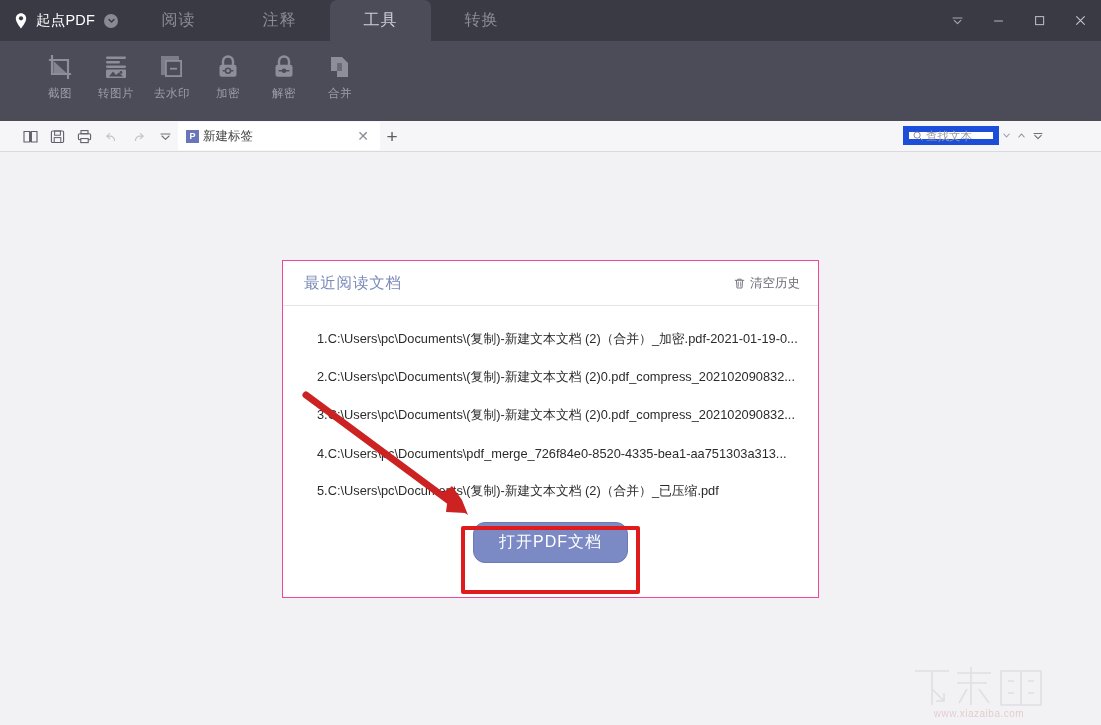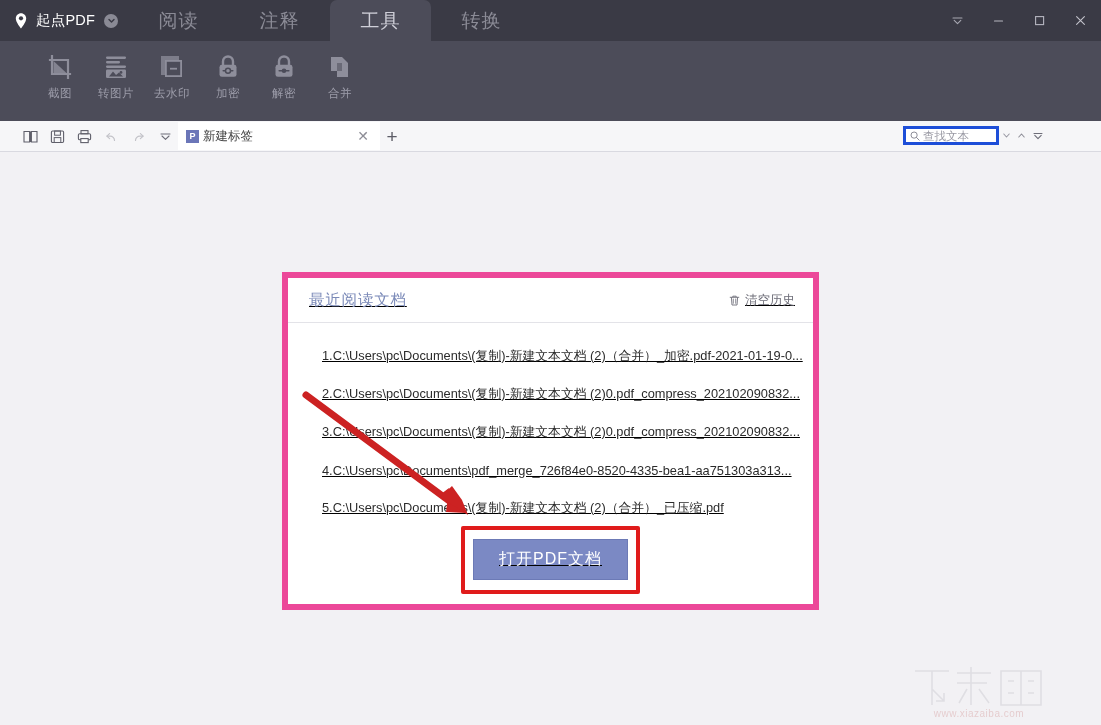--- a/index.html
+++ b/index.html
@@ -69,21 +69,21 @@
     display: flex;
     align-items: stretch;
   }
   .nav-tab {
     width: 101px;
     height: 41px;
     display: flex;
     align-items: center;
     justify-content: center;
     color: #8b8b96;
-    font-size: 19px;
+    font-size: 16px;
     letter-spacing: 1px;
     cursor: pointer;
     position: relative;
     font-family: Liberation Serif, serif;
   }
   .nav-tab.active {
     color: #cfcfd8;
     background: #4c4c59;
     border-radius: 7px 7px 0 0;
     text-align: center;
@@ -220,21 +220,21 @@
   .search-wrap {
     position: absolute;
     right: 8px; top: 126px;
     display: flex;
     align-items: center;
     gap: 0;
   }
   .search-box {
     width: 96px;
     height: 19px;
-    border: 3px solid #1d4ed8;
+    border: 6px solid #1d4ed8;
     background: #fff;
     display: flex;
     align-items: center;
     padding: 0 4px;
     gap: 3px;
   }
   .search-box svg { flex: 0 0 auto; display:block; }
   .search-input {
     border: none;
     outline: none;
@@ -261,26 +261,25 @@
   .content {
     position: absolute;
     left: 0; top: 152px;
     width: 1101px;
     height: 573px;
     background: #f2f1f4;
   }
 
   .card {
     position: absolute;
-    left: 282px; top: 120px;
+    left: 282px; top: 108px;
     width: 537px;
     height: 338px;
     background: #ffffff;
-    border: 6px solid #ec4899;
-    text-decoration: underline;
+    border: 1px solid #ec4899;
   }
 
   .card-head {
     height: 45px;
     border-bottom: 1px solid #e3e3e8;
     display: flex;
     align-items: center;
     justify-content: space-between;
     padding: 0 18px 0 21px;
   }
@@ -318,21 +317,21 @@
   .open-btn-wrap {
     display: flex;
     justify-content: center;
     margin-top: 12px;
   }
   .open-btn {
     width: 155px;
     height: 41px;
     background: #7b89c4;
     border: 1px solid #6c7ab6;
-    border-radius: 0;
+    border-radius: 12px;
     color: #ffffff;
     font-size: 16px;
     letter-spacing: 1px;
     display: flex;
     align-items: center;
     justify-content: center;
     cursor: pointer;
     font-family: "Liberation Sans", "DejaVu Sans", sans-serif;
   }
 

